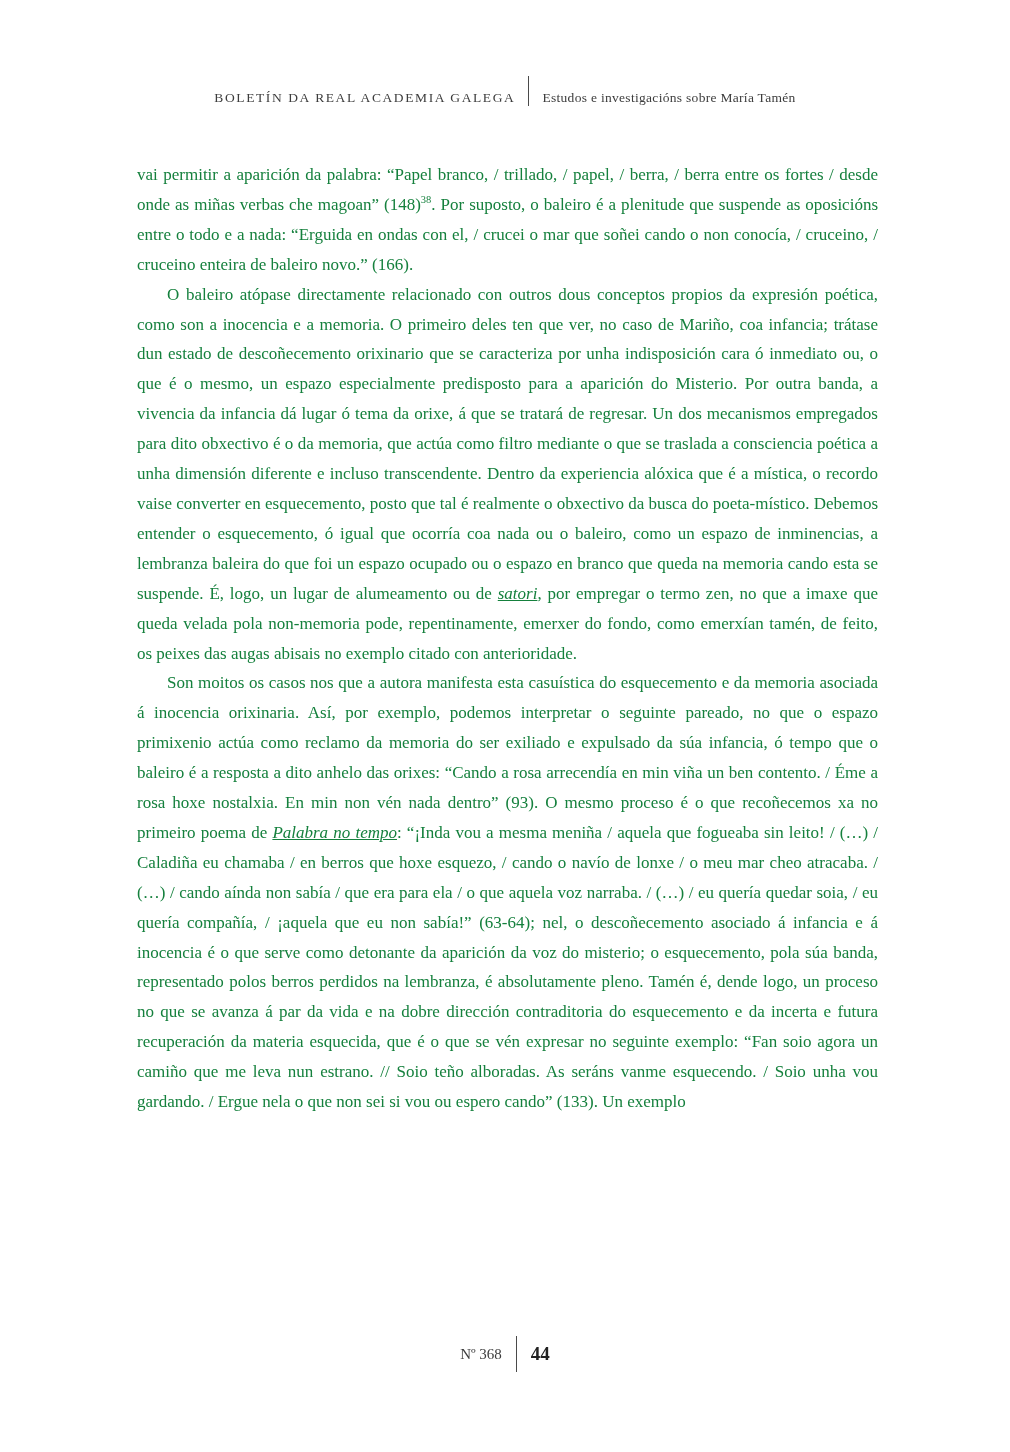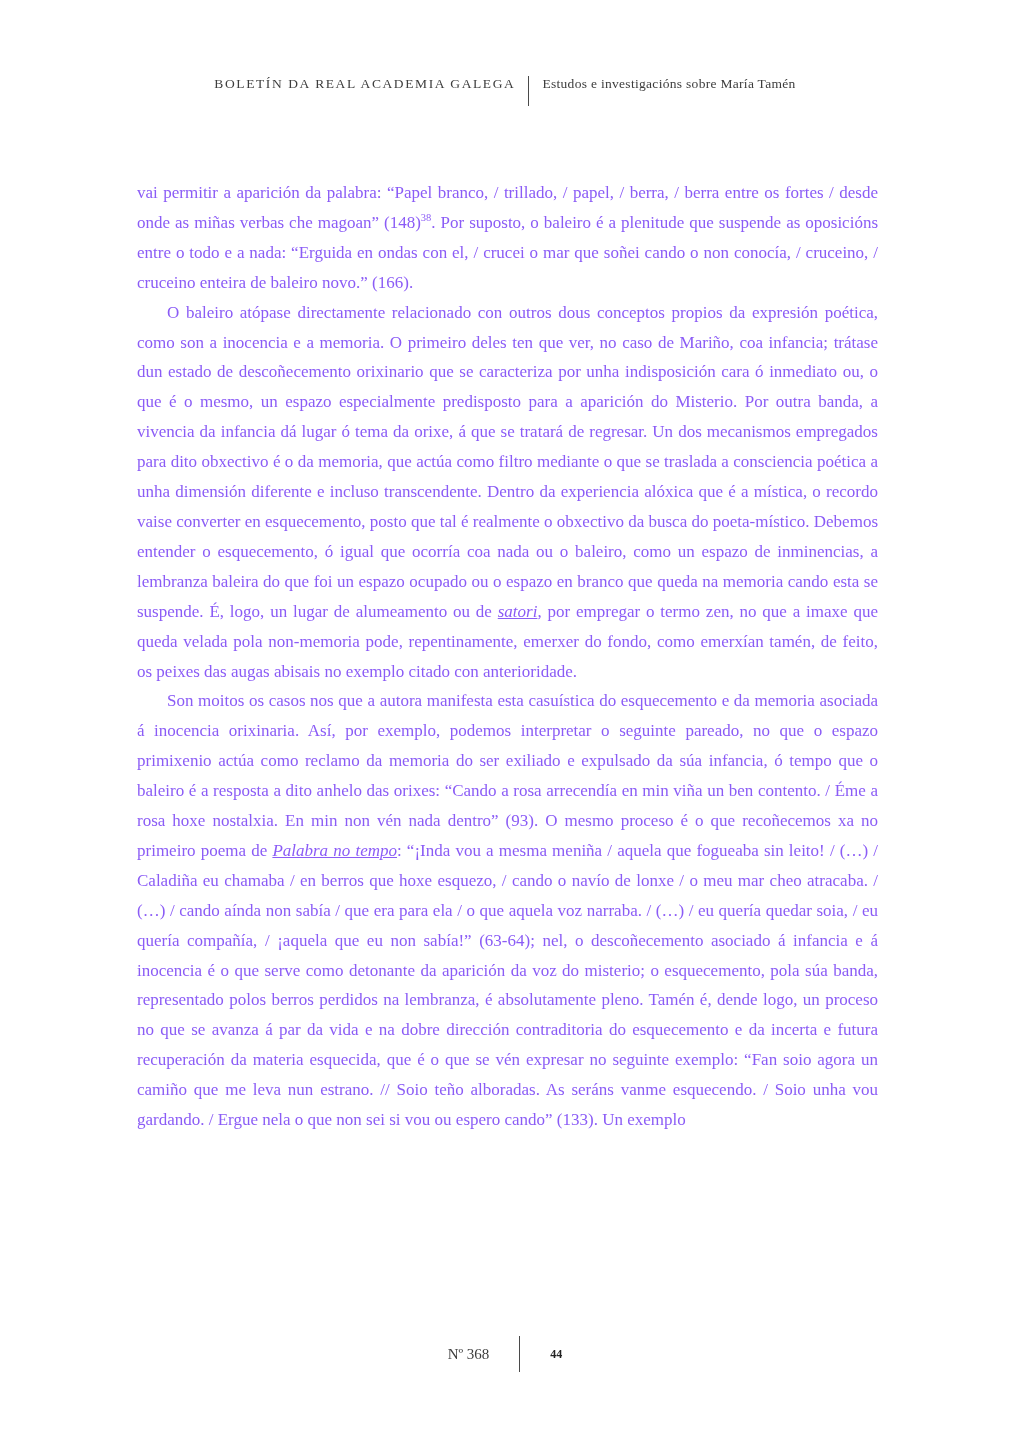--- a/index.html
+++ b/index.html
@@ -19,21 +19,21 @@
   }
 
   
   .header {
     position: absolute;
     top: 76px;
     left: 0;
     right: 0;
     display: flex;
     justify-content: center;
-    align-items: flex-start;
+    align-items: flex-end;
     gap: 13px;
   }
   .header-left {
     font-size: 13.5px;
     letter-spacing: 1.6px;
     color: #3d3d3d;
     white-space: nowrap;
   }
   .header-right {
     font-size: 13.5px;
@@ -44,57 +44,57 @@
   .vrule {
     display: inline-block;
     width: 1px;
     background: #4a4a4a;
   }
   .header-rule { height: 30px; }
 
   
   .body-text {
     position: absolute;
-    top: 178px;
+    top: 160px;
     left: 137px;
     width: 741px;
     max-height: 1168px;
     overflow: hidden;
     font-size: 17px;
     line-height: 29.9px;
     text-align: justify;
-    color: #8b5cf6;
+    color: #15803d;
   }
   .para { margin: 0; padding: 0; }
   .para.indent { text-indent: 30px; }
   .para em { font-style: italic; text-decoration: underline; }
   .para sup {
     font-size: 10.5px;
     vertical-align: super;
     line-height: 0;
   }
 
   
   .footer {
     position: absolute;
     top: 1336px;
     left: 0;
     right: 0;
     display: flex;
     justify-content: center;
     align-items: center;
-    gap: 30px;
+    gap: 14px;
   }
   .footer-issue {
     font-size: 15px;
     color: #3d3d3d;
   }
   .footer-rule { height: 36px; }
   .footer-page {
-    font-size: 12px;
+    font-size: 19px;
     font-weight: bold;
     color: #222222;
   }
 </style>
 </head>
 <body>
 
 <div class="page">
 
   <div class="header">

